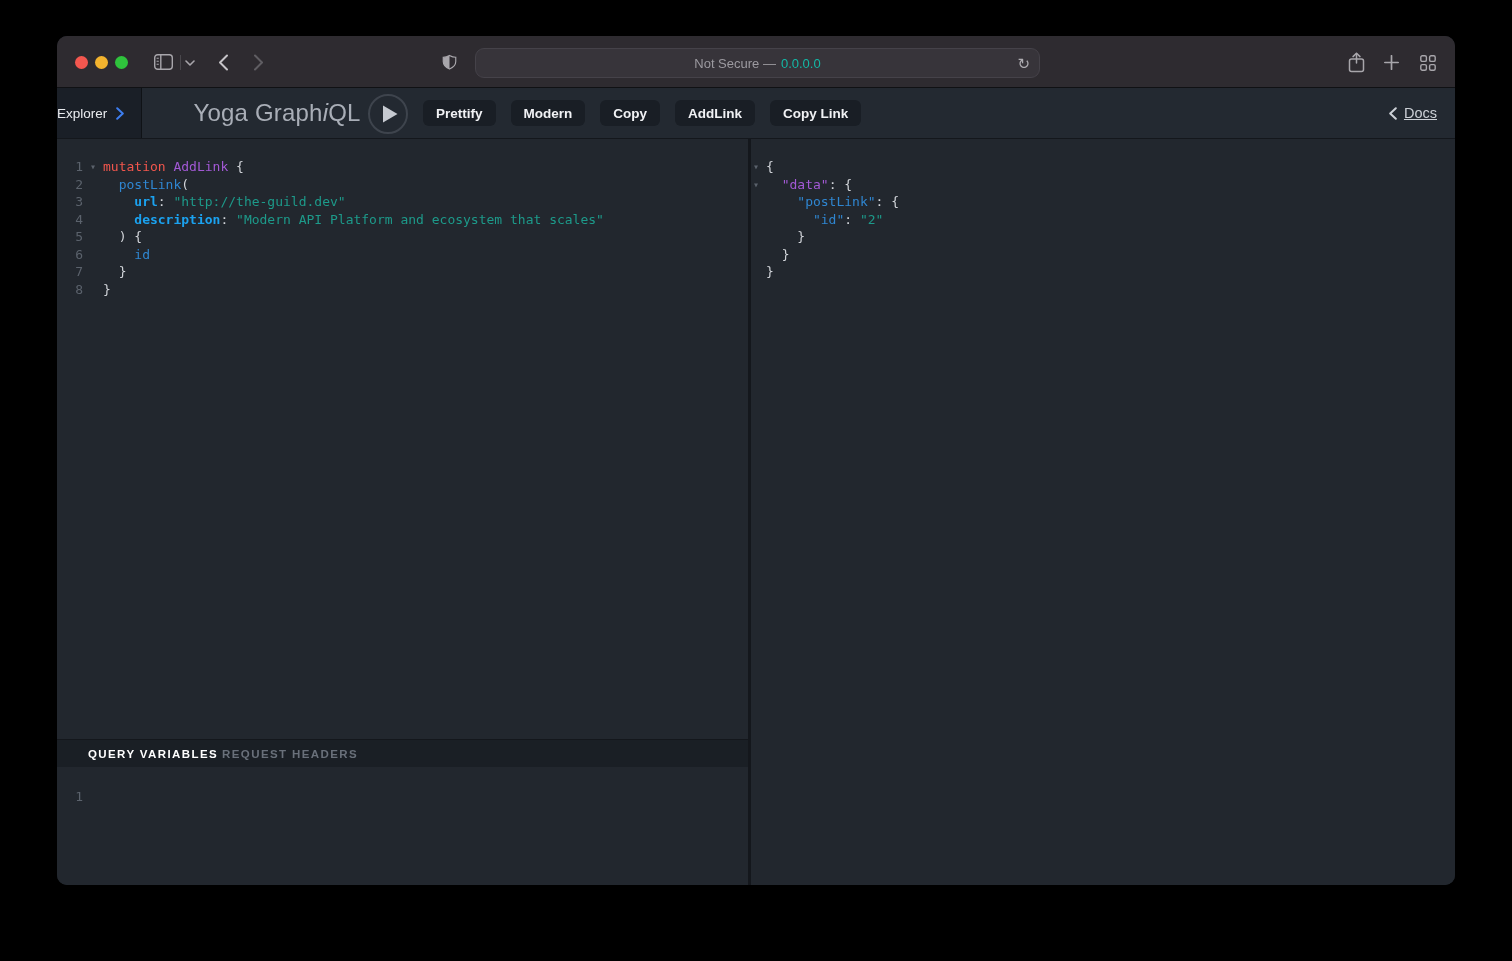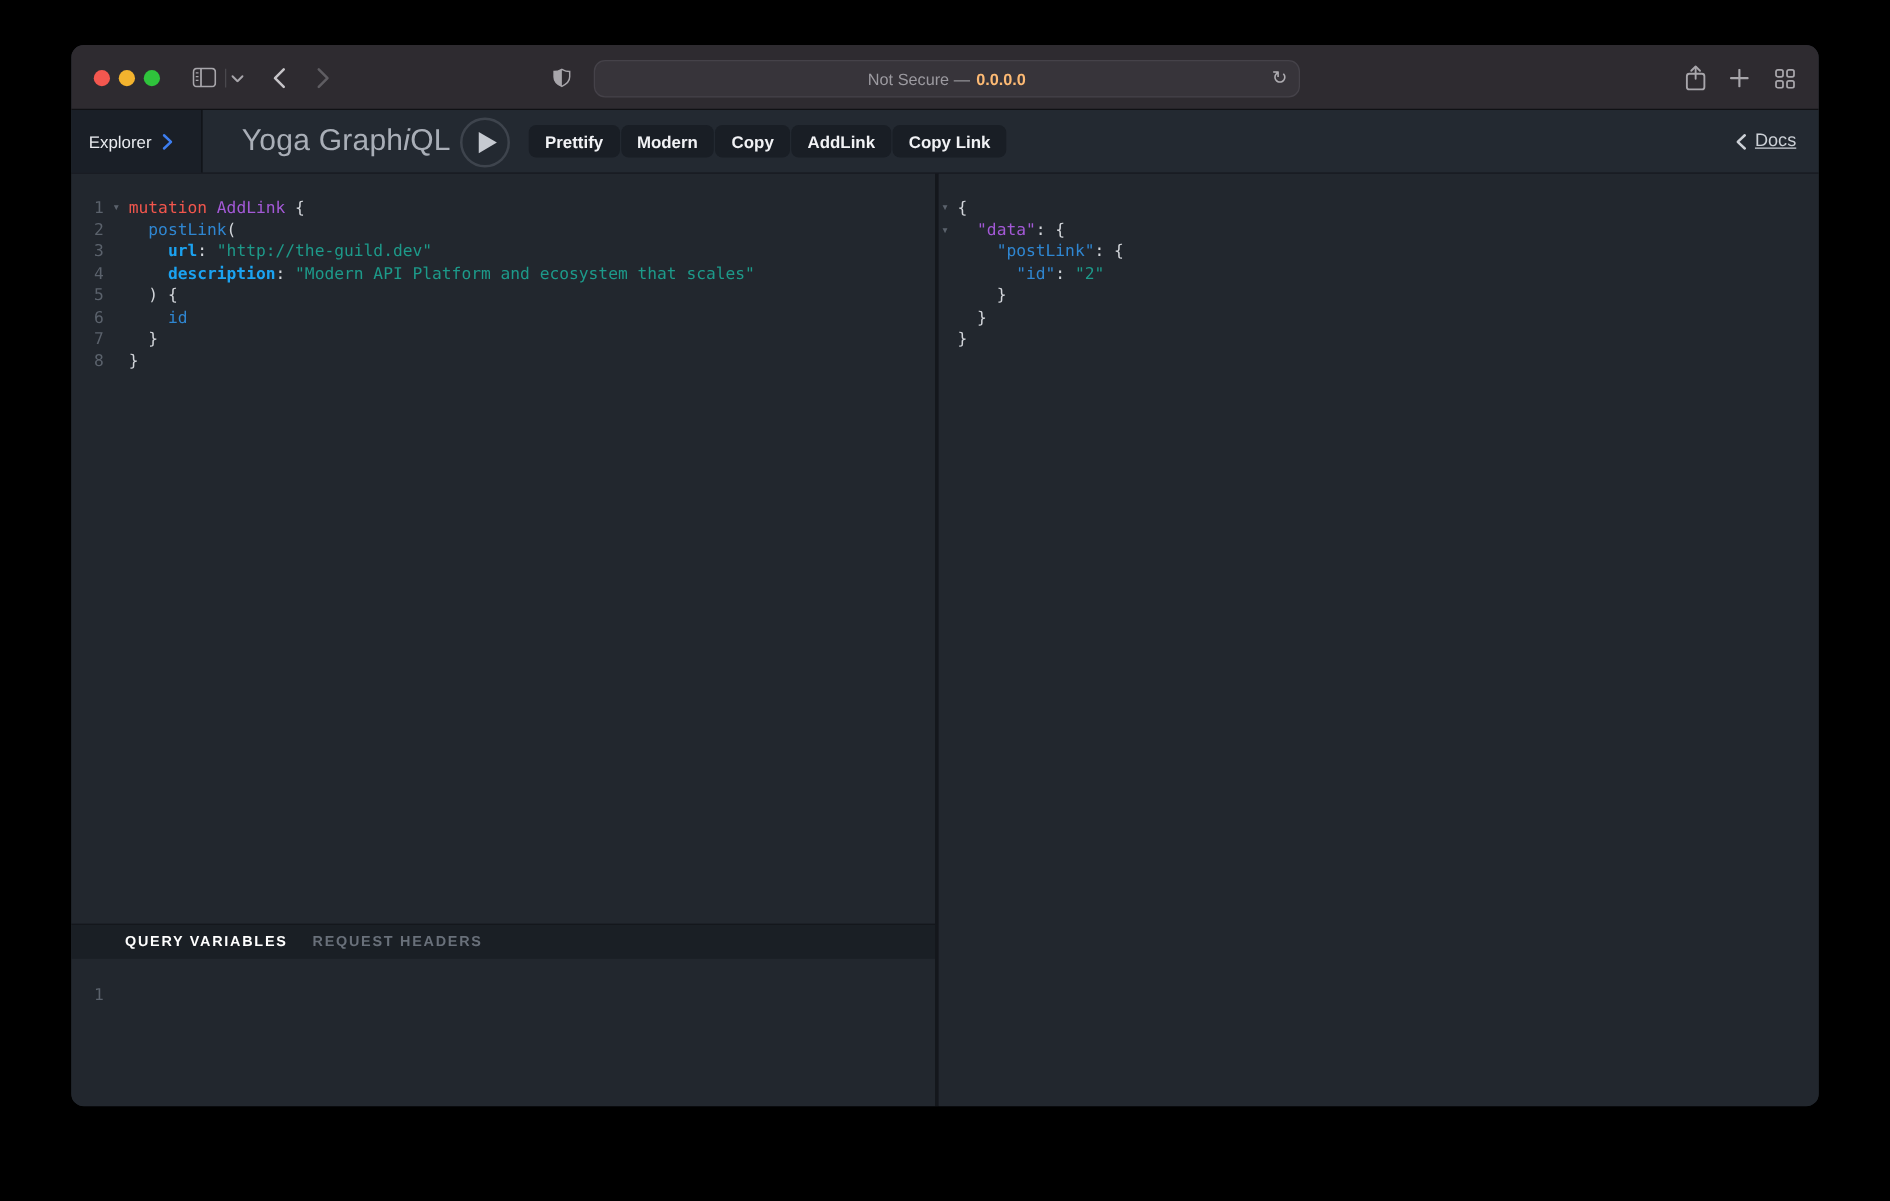--- a/index.html
+++ b/index.html
@@ -20,43 +20,43 @@
   .chrome .icon { position:absolute; color:#a8a6ab; }
   .chrome svg { display:block; }
   .vdiv { position:absolute; left:123px; top:19px; width:1px; height:15px; background:#4a484d; }
   .nav-back { left:161px; top:18px; }
   .nav-fwd  { left:196px; top:18px; }
   .shield   { left:385px; top:17px; }
   .url-bar { position:absolute; left:418px; top:12px; width:565px; height:30px;
              background:#37343a; border:1px solid #454249; border-radius:9px;
              display:flex; align-items:center; justify-content:center;
              font-size:13px; color:#9c9aa0; }
-  .url-bar .host { color:#fdba74; font-weight:700; margin-left:5px; }
+  .url-bar .host { color:#14b8a6; font-weight:400; margin-left:5px; }
   .reload { position:absolute; right:9px; top:50%; transform:translateY(-50%);
             font-size:15px; color:#aeacb1; line-height:1; }
   .share { left:1291px; top:16px; } .plus { left:1327px; top:19px; } .grid { left:1363px; top:19px; }
 
   
   .gql-toolbar { position:relative; height:51px; background:#232931;
                  border-bottom:1px solid #14171c; }
-  .explorer-head { position:absolute; left:0; top:0; width:105px; height:100%;
+  .explorer-head { position:absolute; left:0; top:0; width:85px; height:100%;
                    background:#1a1f27; border-right:1px solid #0f1216;
-                   display:flex; align-items:center; padding-left:14px; gap:9px;
+                   display:flex; align-items:center; gap:9px;
                    cursor:pointer; }
   .explorer-head .lbl { color:#e9ebef; font-size:13.5px; }
   .gql-title { position:absolute; left:120px; top:0; width:200px; height:100%;
                display:flex; align-items:center; justify-content:center;
                color:#a9aeb7; font-size:24px; letter-spacing:.2px; }
   .gql-title .it { font-style:italic; }
   .play-btn { position:absolute; left:311px; top:6px; width:40px; height:40px;
               border:2px solid #3e444d; border-radius:50%; background:transparent;
               display:flex; align-items:center; justify-content:center; cursor:pointer; }
   .play-btn svg { margin-left:3px; }
   .btn-row { position:absolute; left:366px; top:50%; transform:translateY(-50%);
-             display:flex; gap:1px; }
+             display:flex; gap:15px; }
   .tb-btn { background:#191e25; border:none; border-radius:6px; height:26px;
             padding:0 13px; color:#f1f2f5; font-size:13.5px; font-weight:600;
             font-family:"Liberation Sans",sans-serif; cursor:pointer; white-space:nowrap; }
   .docs-btn { position:absolute; right:18px; top:0; height:100%; display:flex;
               align-items:center; gap:7px; color:#ccd0d6; font-size:14.5px; cursor:pointer;text-decoration:underline; }
 
   
   .main { position:absolute; top:103px; left:0; right:0; bottom:0; display:flex; }
   .left-pane { width:691px; display:flex; flex-direction:column; background:#22272e; }
   .pane-divider { width:3px; background:#14171c; }
@@ -73,21 +73,21 @@
   .code { flex:1; color:var(--punc); }
   .tok-kw   { color:var(--kw); }
   .tok-def  { color:var(--def);margin-top:28px; }
   .tok-prop { color:var(--prop); }
   .tok-attr { color:var(--attr); font-weight:bold; }
   .tok-str  { color:var(--str); }
   .tok-punc { color:var(--punc); }
 
   
   .vars-tabs { height:28px; background:#1a1f25; border-top:1px solid #14171c;
-               display:flex; align-items:center; padding-left:43px; gap:20px; }
+               display:flex; align-items:center; padding-left:31px; gap:4px; }
   .vars-tab { font-size:11.5px; font-weight:700; letter-spacing:1.4px;
               color:#69707a; cursor:pointer; text-transform:uppercase; }
   .vars-tab.active { color:#ffffff; }
   .vars-editor { height:118px; padding-top:21px; }
 </style>
 </head>
 <body>
 
 <div class="window">
 

